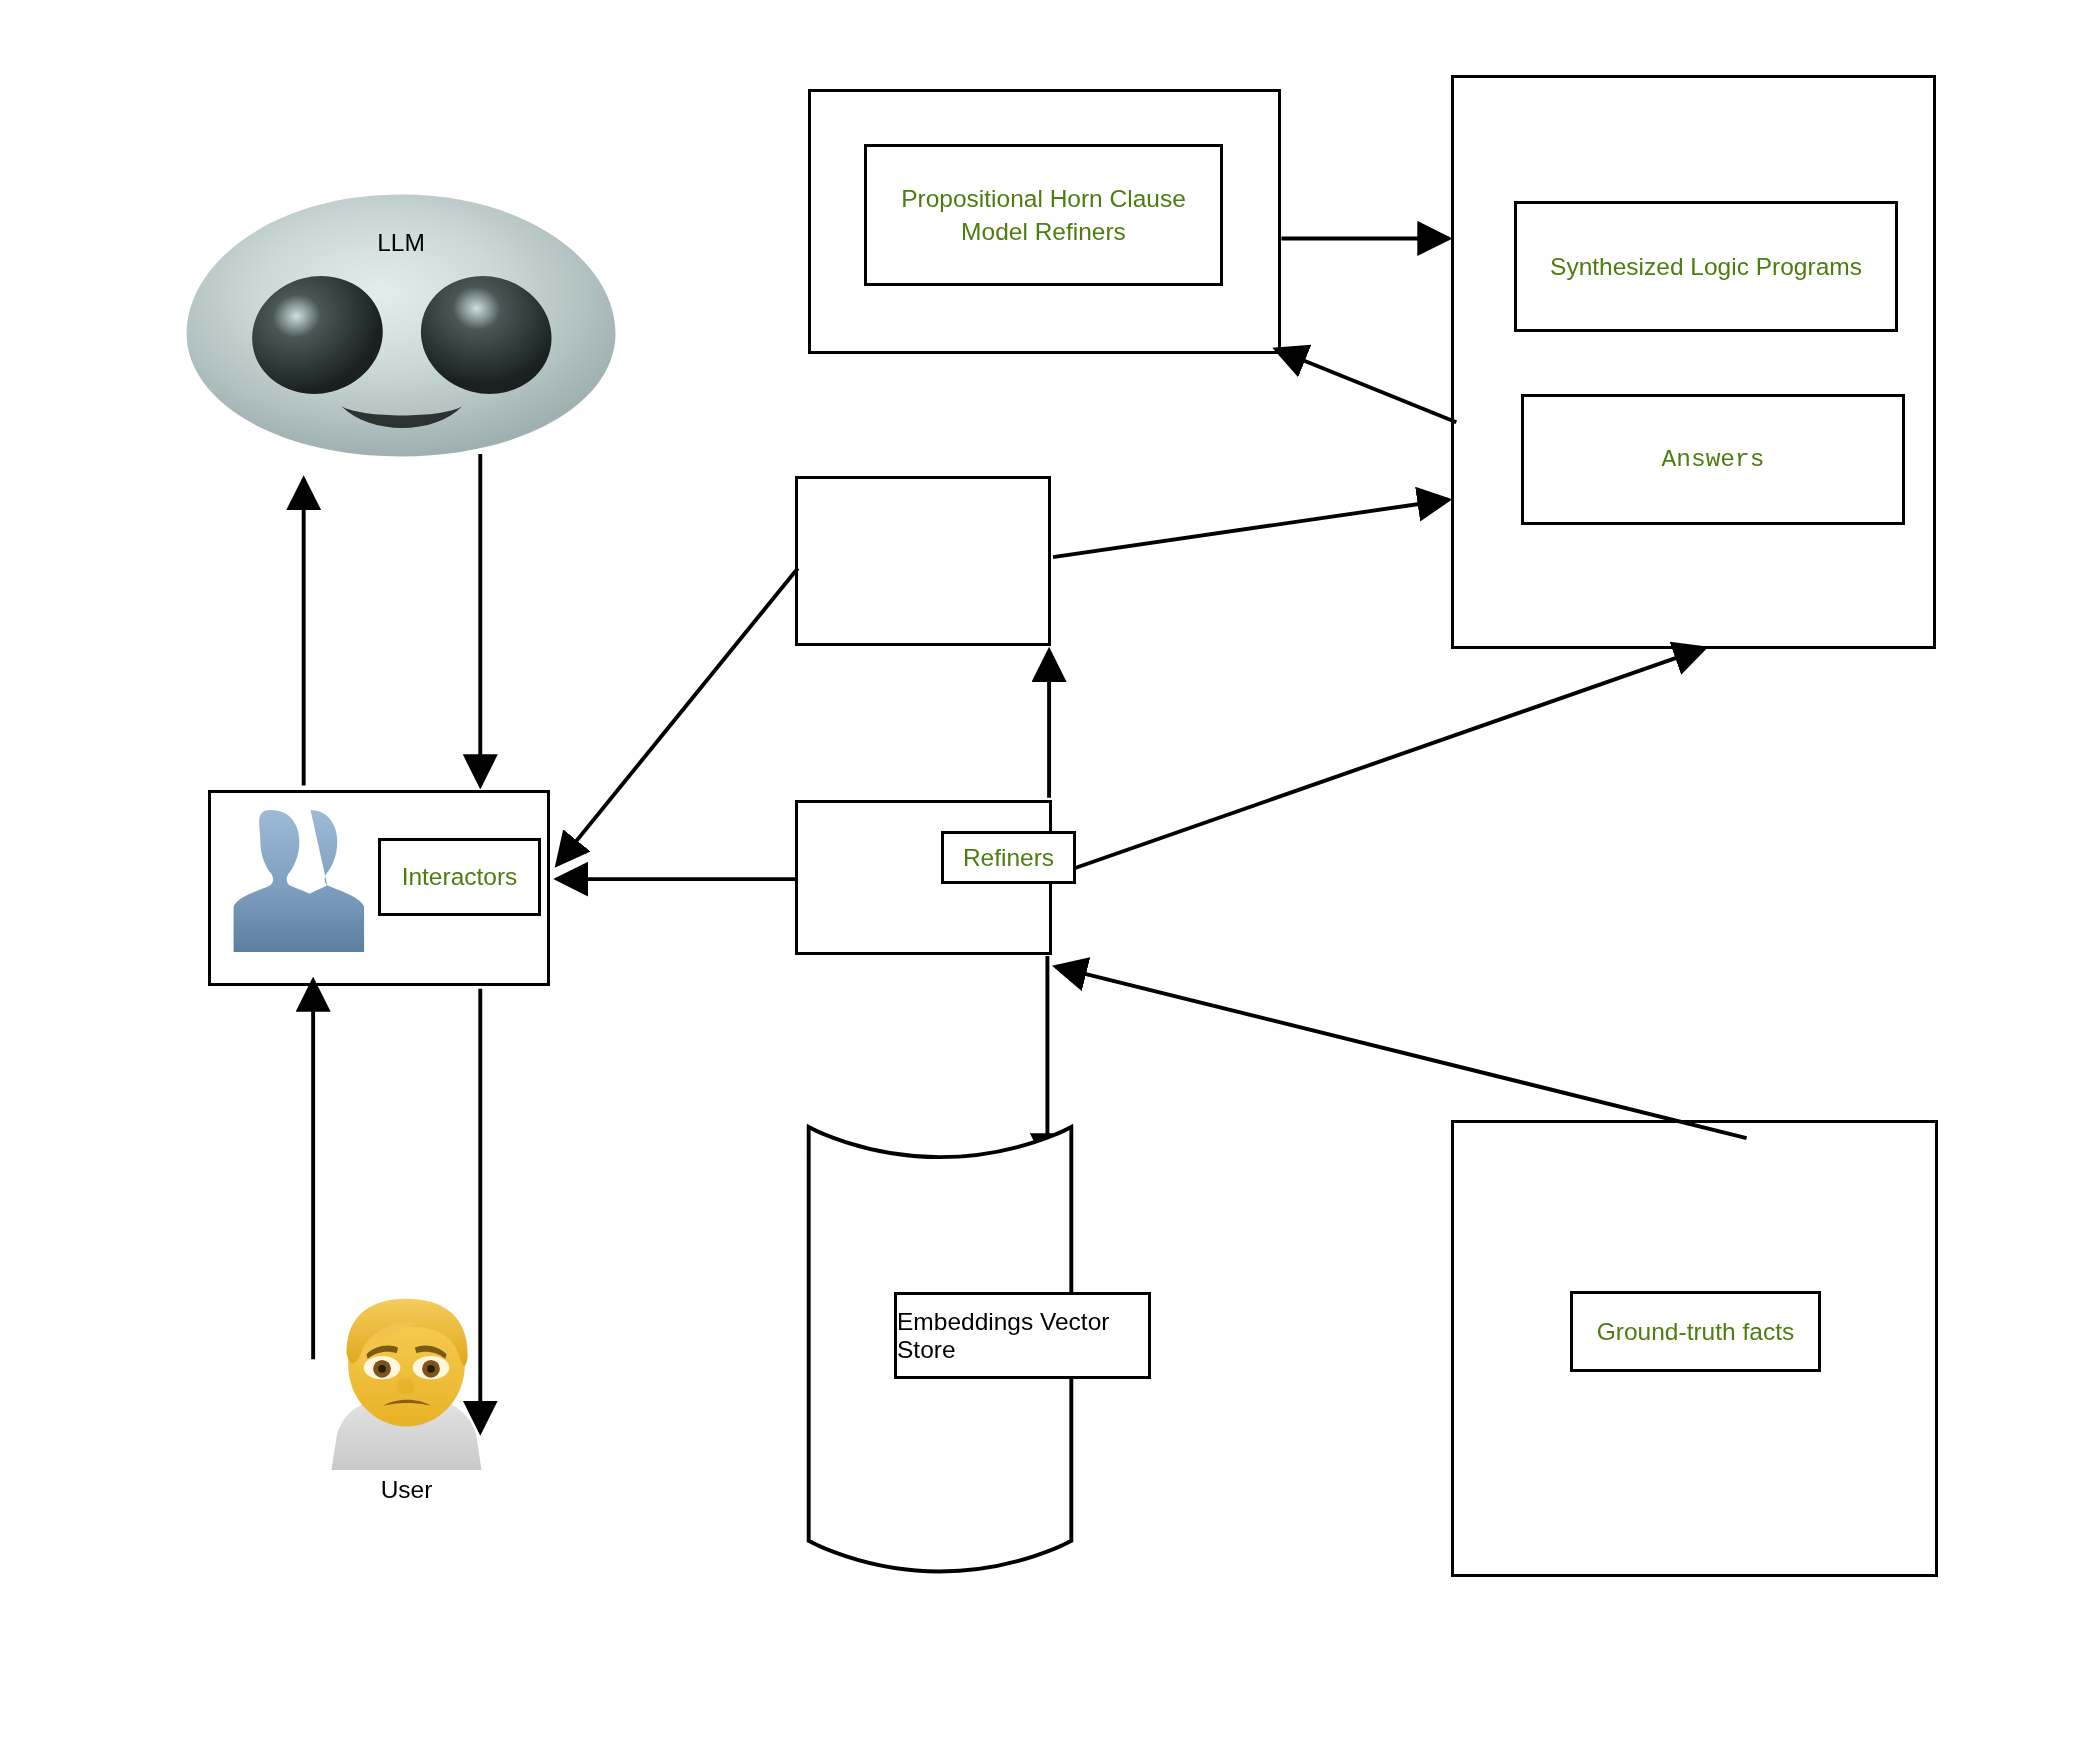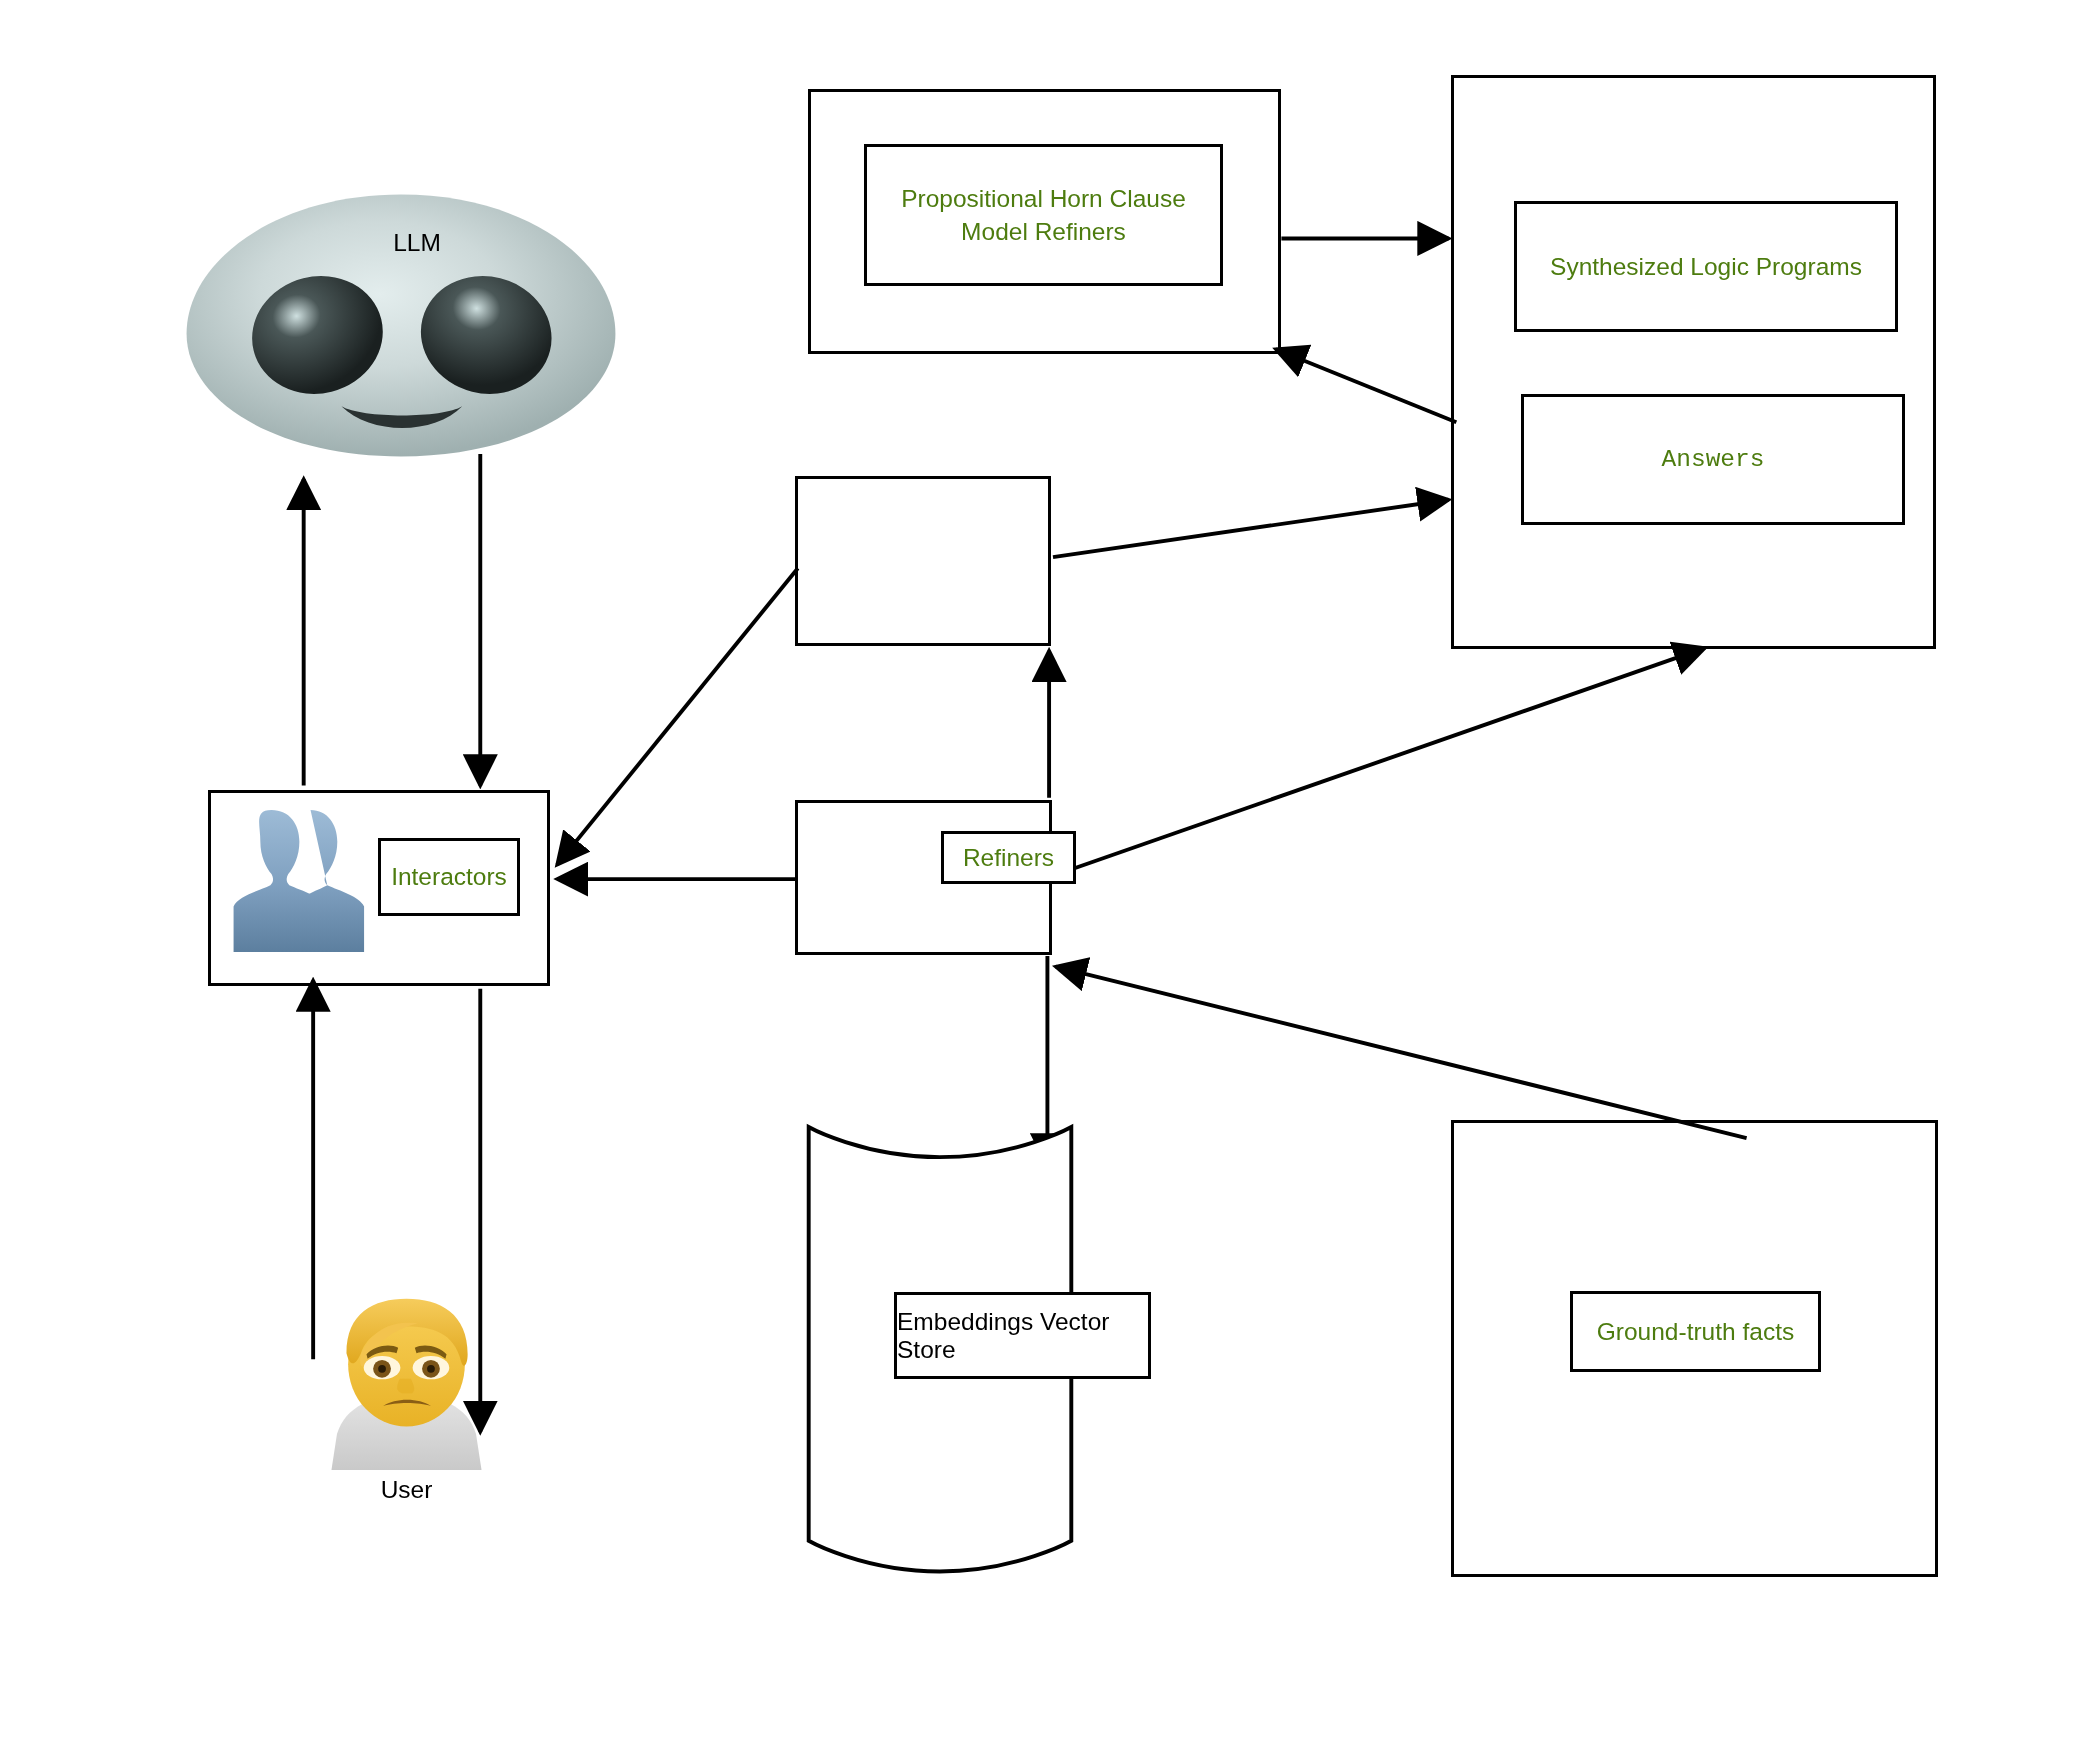--- a/index.html
+++ b/index.html
@@ -95,21 +95,21 @@
           <stop offset="0%" stop-color="#cfe0e0"></stop>
           <stop offset="28%" stop-color="#4a5757"></stop>
           <stop offset="100%" stop-color="#1a2020"></stop>
         </radialGradient>
       </defs>
       <path d="M395 10 C 620 10 780 130 780 260 C 780 380 620 480 395 480 C 170 480 10 380 10 260 C 10 130 170 10 395 10 Z" fill="url(#headg)"></path>
       <ellipse cx="245" cy="262" rx="118" ry="105" fill="url(#eyeg)" transform="rotate(-14 245 262)"></ellipse>
       <ellipse cx="548" cy="262" rx="118" ry="105" fill="url(#eyeg)" transform="rotate(14 548 262)"></ellipse>
       <path d="M288 390 C 340 442 455 442 505 390 C 470 412 325 412 288 390 Z" fill="#2a3232"></path>
     </svg>
-    <div class="plain-label" style="left:16px;top:40px;width:440px;">LLM</div>
+    <div class="plain-label" style="left:0;top:40px;width:440px;">LLM</div>
   </div>
 
   <div class="node outer" style="left:808px;top:89px;width:473px;height:265px;">
   </div>
   <div class="node inner" style="left:864px;top:144px;width:359px;height:142px;">
     <span><span>Propositional Horn Clause</span><br><span>Model Refiners</span></span>
   </div>
 
   <div class="node outer" style="left:1451px;top:75px;width:485px;height:574px;">
   </div>
@@ -131,21 +131,21 @@
         <linearGradient id="pg" x1="0" y1="0" x2="0" y2="1">
           <stop offset="0%" stop-color="#9dbbd6"></stop>
           <stop offset="55%" stop-color="#7e9fbf"></stop>
           <stop offset="100%" stop-color="#5c7f9f"></stop>
         </linearGradient>
       </defs>
       <path d="M148 5 C 178 5 196 30 196 62 C 196 88 186 108 176 120 C 172 128 172 134 178 140 C 200 150 236 160 244 178 L 244 260 L 118 260 L 118 178 C 126 160 160 150 178 140 Z" fill="url(#pg)"></path>
       <path d="M78 5 C 110 5 128 30 128 62 C 128 88 118 108 108 120 C 104 128 104 134 110 140 C 132 150 168 160 176 178 L 176 260 L 10 260 L 10 178 C 18 160 56 150 76 140 C 82 134 82 128 78 120 C 68 108 58 88 58 62 C 58 30 46 5 78 5 Z" fill="url(#pg)"></path>
     </svg>
   </div>
-  <div class="node inner" style="left:378px;top:838px;width:142px;height:78px;">
+  <div class="node inner" style="left:378px;top:838px;width:163px;height:78px;">
     <span>Interactors</span>
   </div>
 
   <div class="node outer" style="left:795px;top:800px;width:257px;height:155px;">
   </div>
   <div class="node inner" style="left:941px;top:831px;width:135px;height:53px;">
     <span>Refiners</span>
   </div>
 
   <div class="emoji-wrap" style="left:312px;top:1292px;width:189px;height:234px;">

